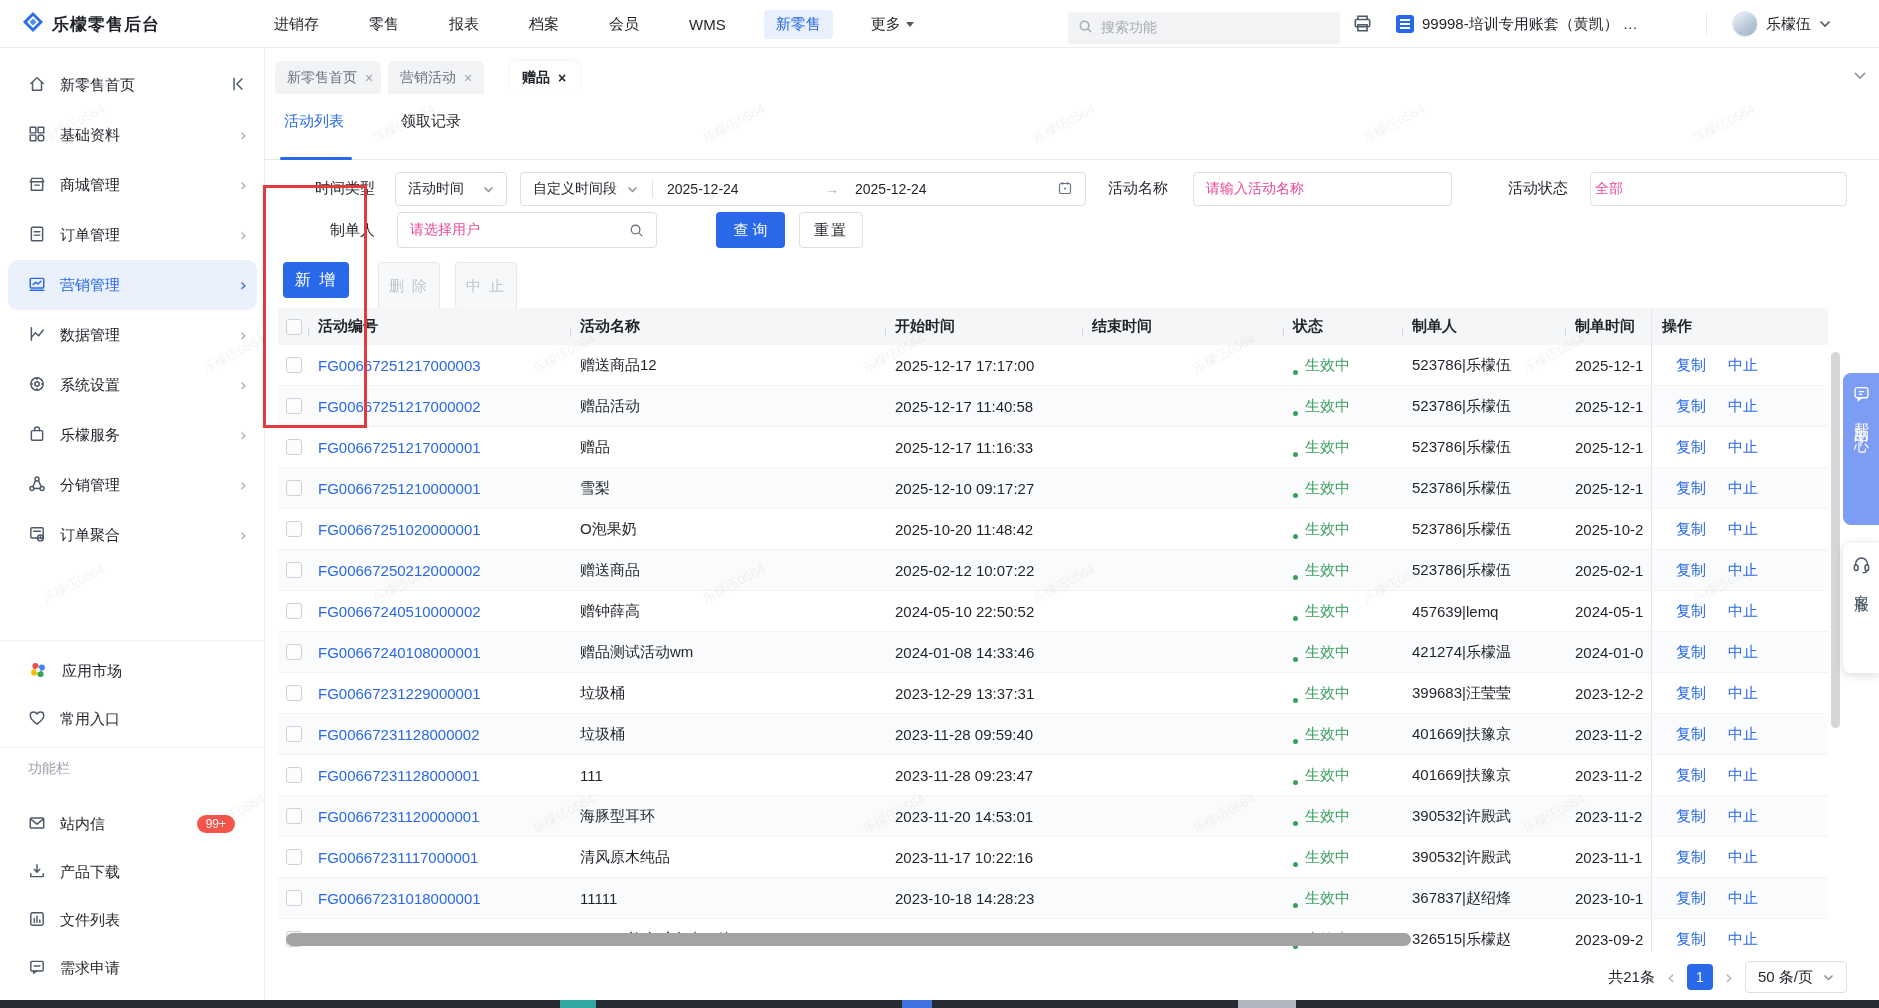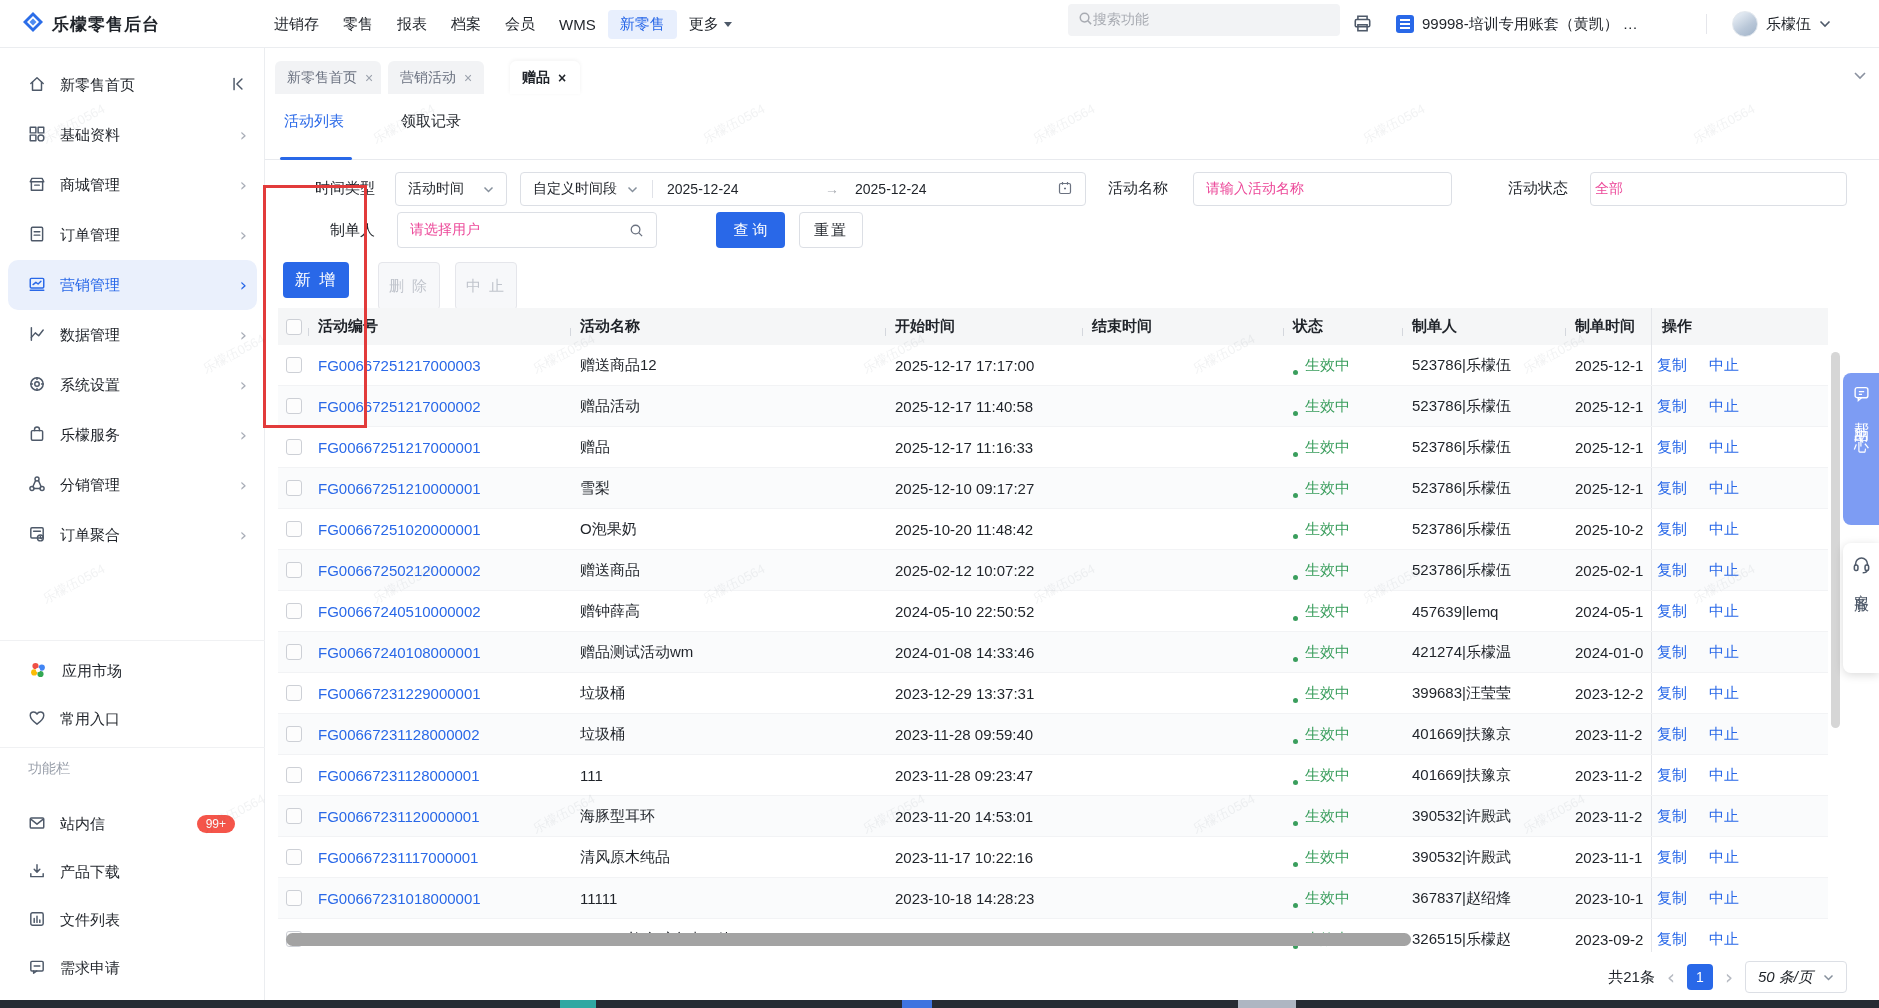--- a/index.html
+++ b/index.html
@@ -6,28 +6,28 @@
   html,body { width:1879px; height:1008px; overflow:hidden; background:#fff;
     font-family:"Liberation Sans","DejaVu Sans",sans-serif; color:#1f2329; }
   :root { --accent:#2968e8; --accent-bg:#e8effd; --green:#3a9e5d; --red:#e23b3b;
           --badge:#f5554a; --help:#7d9cf3; --border:#e5e6eb; --gray-text:#8a919f; }
 
   
   #navbar { position:absolute; left:0; top:0; width:1879px; height:48px; background:#fff;
             border-bottom:1px solid #ebedf0; z-index:30; }
   #logo { position:absolute; left:22px; top:0; height:48px; display:flex; align-items:center; gap:8px; }
   #logo .logo-text { font-size:17px; font-weight:700; letter-spacing:1px; }
-  #nav-menu { position:absolute; left:262px; top:0; height:48px; display:flex; align-items:center; }
+  #nav-menu { position:absolute; left:262px; top:0; height:48px; display:flex; align-items:center; gap:26px; }
   .nav-item { font-size:15px; padding:5px 12px; border-radius:4px; cursor:pointer; white-space:nowrap;
               display:flex; align-items:center; gap:5px; }
   .nav-item.active { background:var(--accent-bg); color:var(--accent); }
   .caret-down { width:0; height:0; border-left:4px solid transparent; border-right:4px solid transparent;
                 border-top:5px solid #4e5969; display:inline-block; }
-  #nav-search { position:absolute; left:1068px; top:4px; width:272px; height:32px; background:#f2f3f5;
-                border-radius:4px; display:flex; align-items:center; padding:0 10px; }
+  #nav-search { position:absolute; left:1068px; top:12px; width:272px; height:32px; background:#f2f3f5;
+                border-radius:4px; display:flex; align-items:center; padding:0 10px; gap:8px; }
   #nav-search .ph { color:#a8abb2; font-size:14px; }
   #printer { position:absolute; left:1352px; top:13px; }
   #account { position:absolute; left:1396px; top:0; height:48px; display:flex; align-items:center; gap:8px; font-size:15px; }
   #account .doc-ic { width:18px; height:18px; background:var(--accent); border-radius:3px; position:relative; }
   #account .doc-ic::before { content:""; position:absolute; left:4px; top:4px; width:10px; height:2px; background:#fff; box-shadow:0 4px 0 #fff, 0 8px 0 #fff; }
   #nav-divider { position:absolute; left:1706px; top:14px; width:1px; height:20px; background:#e5e6eb; }
   #user { position:absolute; left:1732px; top:0; height:48px; display:flex; align-items:center; gap:8px; font-size:15px; }
   #avatar { width:26px; height:26px; border-radius:50%; background:linear-gradient(145deg,#dfe7f0 20%,#b9c7d8 60%,#9fb2c8); border:1px solid #e3e8ee; }
 
   
@@ -88,35 +88,35 @@
   #thead .hcell { position:relative; padding-left:10px; white-space:nowrap; overflow:hidden; }
   #thead .hcell.sep::before { content:""; position:absolute; left:0; top:11px; width:1px; height:15px; background:#d4d7dd; }
   #tbody { height:607px; overflow:hidden; }
   #tbody .trow { height:41px; border-bottom:1px solid #f2f3f5; font-size:15px; background:#fff; }
   #tbody .trow:nth-child(even) { background:#fafbfc; }
   .cell { padding-left:10px; white-space:nowrap; overflow:hidden; }
   .cb { width:16px; height:16px; border:1px solid #cdd0d6; border-radius:3px; background:#fdfdfd; margin-left:8px; cursor:pointer; }
   a.link { color:var(--accent); text-decoration:none; cursor:pointer; }
   .status { display:flex; align-items:flex-end; gap:7px; color:var(--green);font-family:Liberation Serif, serif; }
   .status .dot { width:5px; height:5px; border-radius:50%; background:var(--green); }
-  .col-op { border-left:1px solid #e4e6ea; height:100%; display:flex; align-items:center; gap:22px; padding-left:5px; }
+  .col-op { border-left:1px solid #e4e6ea; height:100%; display:flex; align-items:center; gap:22px; padding-left:24px; }
   #thead .col-op { font-weight:700; }
 
   
   #hscroll { position:absolute; left:21px; top:885px; width:1125px; height:13px; background:#a3a3a3; border-radius:7px; z-index:5; }
   #vscroll { position:absolute; left:1566px; top:304px; width:9px; height:376px; background:#d6d6d6; border-radius:5px; }
 
   
   #pagination { position:absolute; right:32px; top:910px; height:38px; display:flex; align-items:center; gap:12px; font-size:15px; }
   #page-total { color:#1f2329; }
   .pg-arrow { color:#b6bac2; font-size:20px; cursor:pointer; font-family:"DejaVu Sans",sans-serif; }
   #page-num { width:26px; height:26px; background:var(--accent); color:#fff; border-radius:4px;
               display:flex; align-items:center; justify-content:center; font-size:14px; cursor:pointer; }
   #page-size { height:32px; border:1px solid #dcdfe5; border-radius:4px; display:flex; align-items:center;
-               gap:10px; padding:0 12px; font-size:15px; cursor:pointer;font-style:italic; }
+               gap:10px; padding:0 12px; font-size:15px; cursor:pointer; }
 
   
   #red-rect { position:absolute; left:263px; top:185px; width:104px; height:243px; border:3px solid var(--red); z-index:40; pointer-events:none; }
   #float-help { position:absolute; left:1843px; top:373px; width:36px; height:152px; background:var(--help);
                 border-radius:8px 0 0 8px; color:#fff; display:flex; flex-direction:column; align-items:center;
                 padding-top:12px; gap:8px; z-index:35; cursor:pointer; }
   #float-service { position:absolute; left:1843px; top:543px; width:36px; height:130px; background:#fff;
                    border-radius:8px 0 0 8px; box-shadow:0 2px 10px rgba(0,0,0,.15); display:flex; flex-direction:column;
                    align-items:center; padding-top:12px; gap:8px; z-index:35; cursor:pointer; color:#4e5969; }
   .vtext { writing-mode:vertical-rl; text-orientation:upright; font-size:15px; letter-spacing:5px; }

